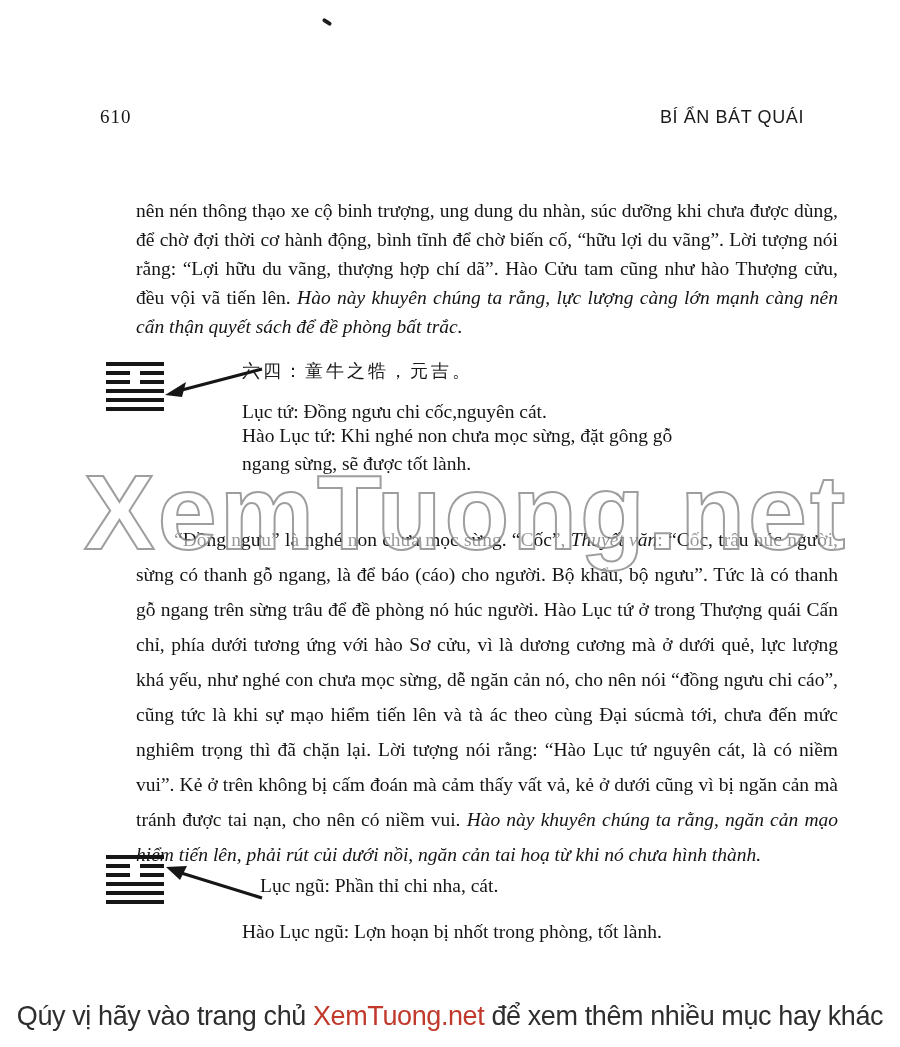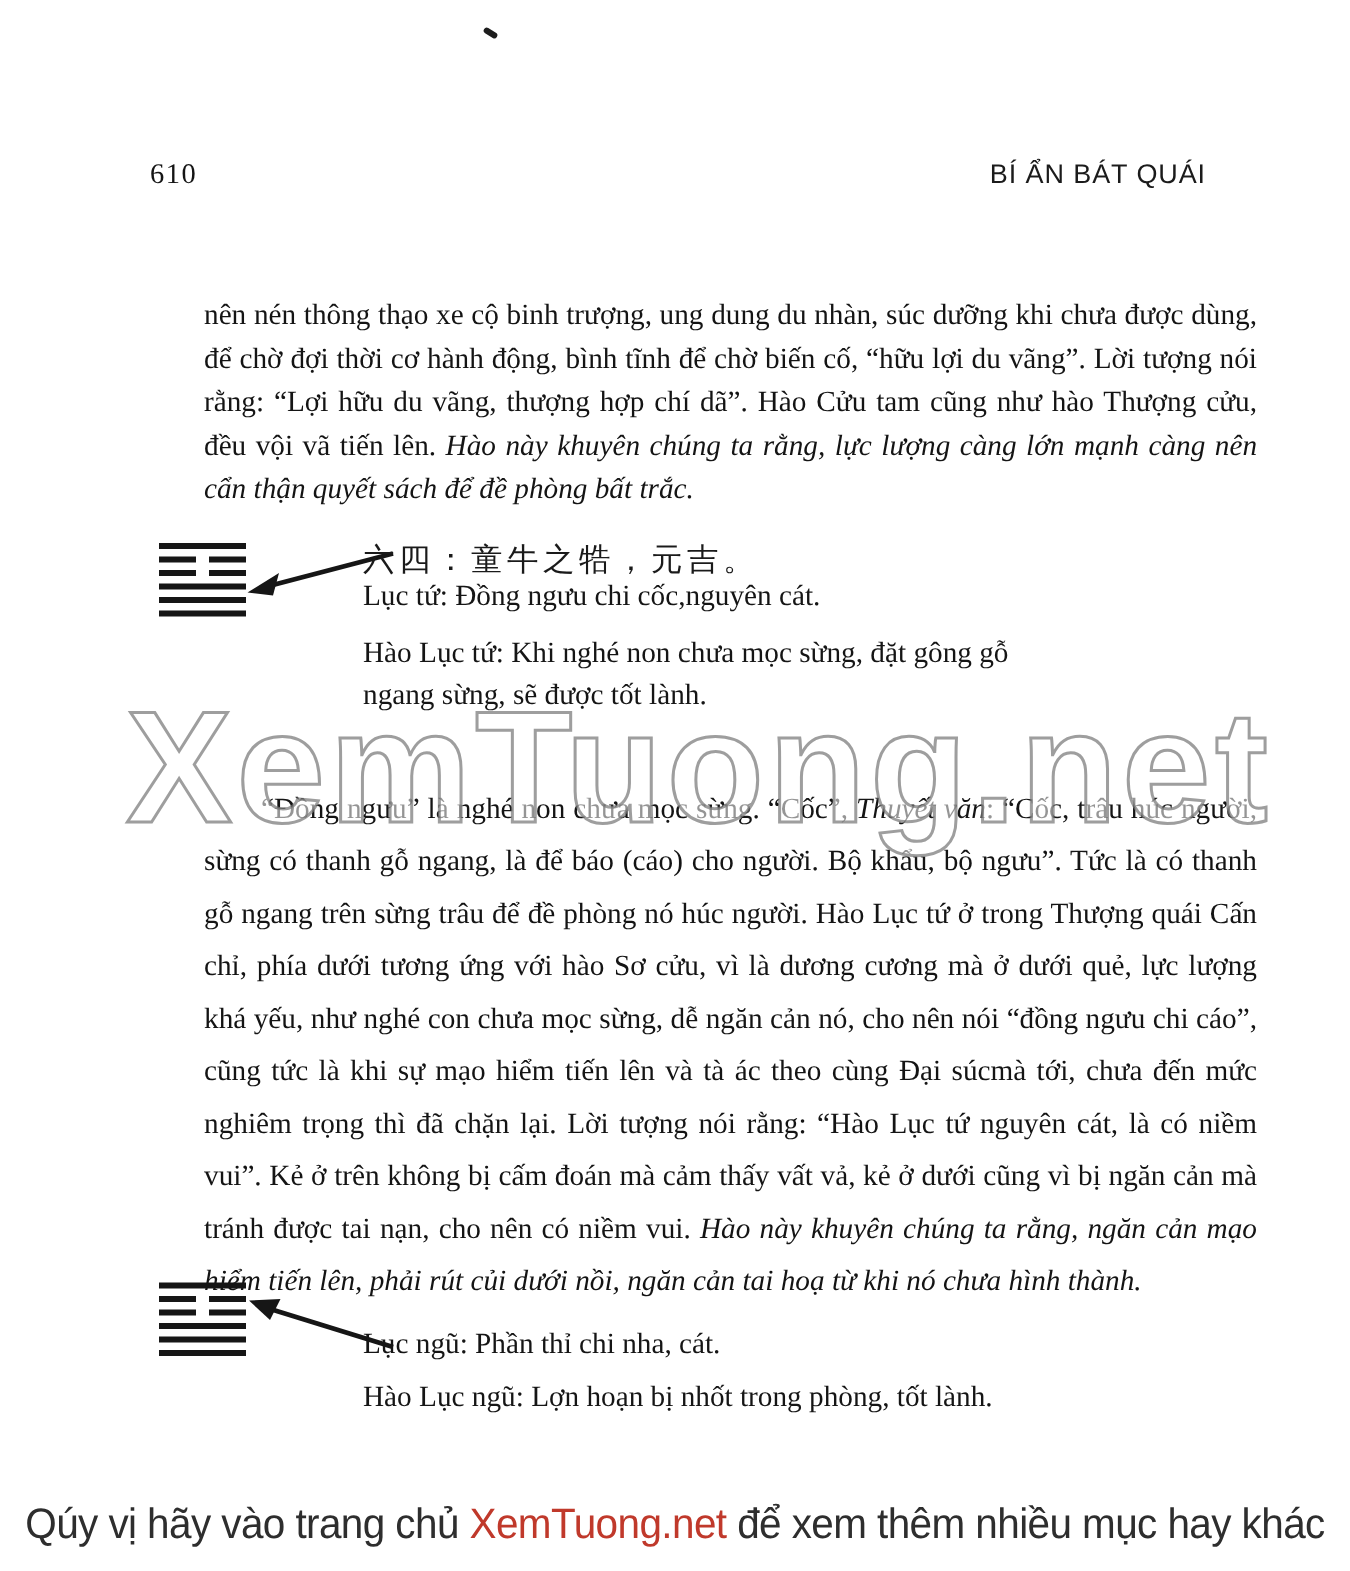--- a/index.html
+++ b/index.html
@@ -34,32 +34,32 @@
   
   .hexblock{position:absolute;left:100px;width:702px;z-index:1;}
   .hexicon{position:absolute;left:6px;top:3px;width:58px;}
   .hexrow{height:4px;margin-bottom:5px;background:#161616;}
   .hexrow.broken{
     background:linear-gradient(to right,#161616 42%,transparent 42%,transparent 58%,#161616 58%);
   }
   .hex-arrow{position:absolute;left:58px;top:-4px;width:120px;height:60px;}
   .hex-chinese{
     position:absolute;left:142px;top:0;
-    font-size:21px;letter-spacing:3px;color:#1a1a1a;
+    font-size:18px;letter-spacing:3px;color:#1a1a1a;
     font-family:"Liberation Serif", "DejaVu Sans", serif;
     white-space:nowrap;
   }
   .hex-translit{position:absolute;left:142px;font-size:19.5px;white-space:nowrap;}
   .hex-meaning{
     position:absolute;left:142px;font-size:19.5px;
     line-height:28px;text-align:left;
   }
-  .b1 .hex-translit{top:28px;}
+  .b1 .hex-translit{top:42px;}
   .b1 .hex-meaning{top:63px;width:475px;}
-  .b2 .hex-translit{top:34px;}
+  .b2 .hex-translit{top:23px;margin-left:18px;}
   .b2 .hex-meaning{top:66px;width:620px;white-space:nowrap;}
   
   .watermark{
     position:absolute;top:452px;left:84px;width:800px;
     font-family:"Liberation Sans", sans-serif;
     font-size:106px;font-weight:bold;letter-spacing:3px;
     color:rgba(255,255,255,0.55);
     -webkit-text-stroke:2px rgba(120,120,120,0.72);
     z-index:3;pointer-events:none;white-space:nowrap;
   }

